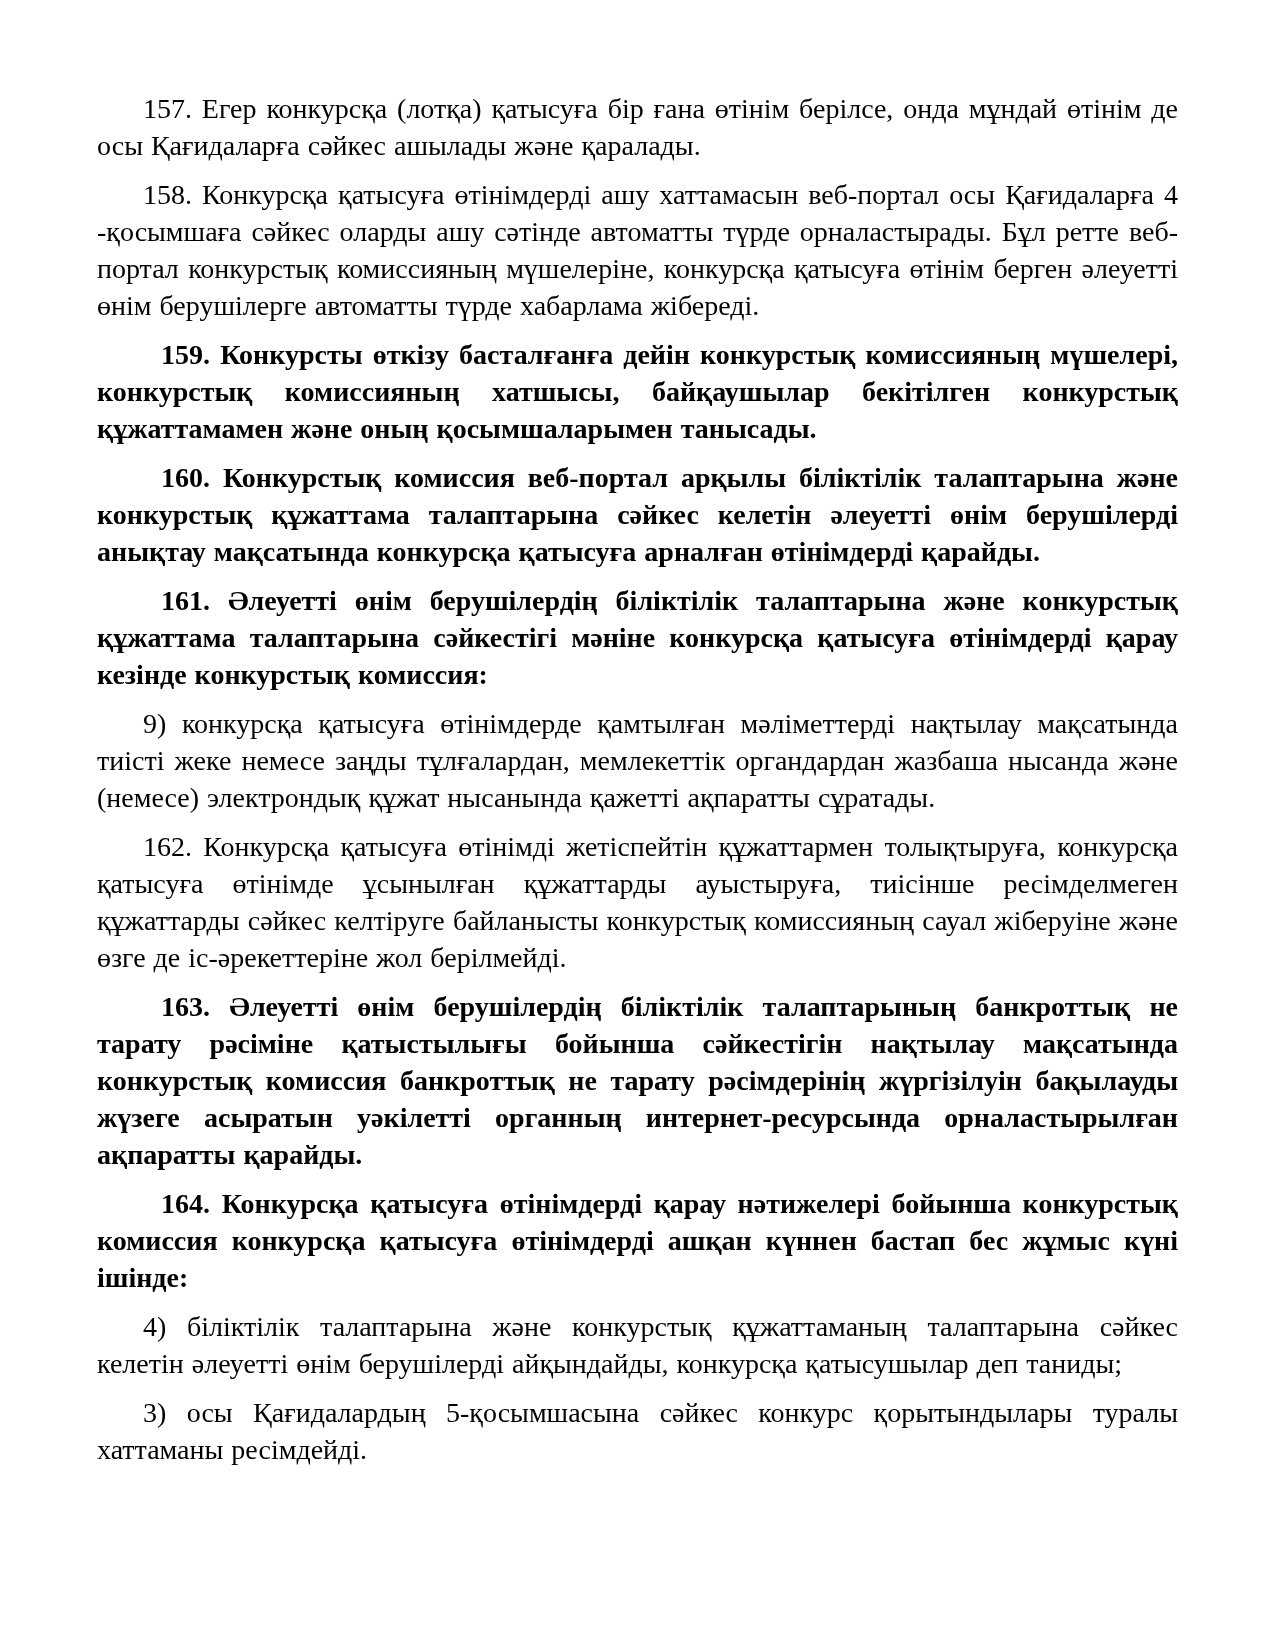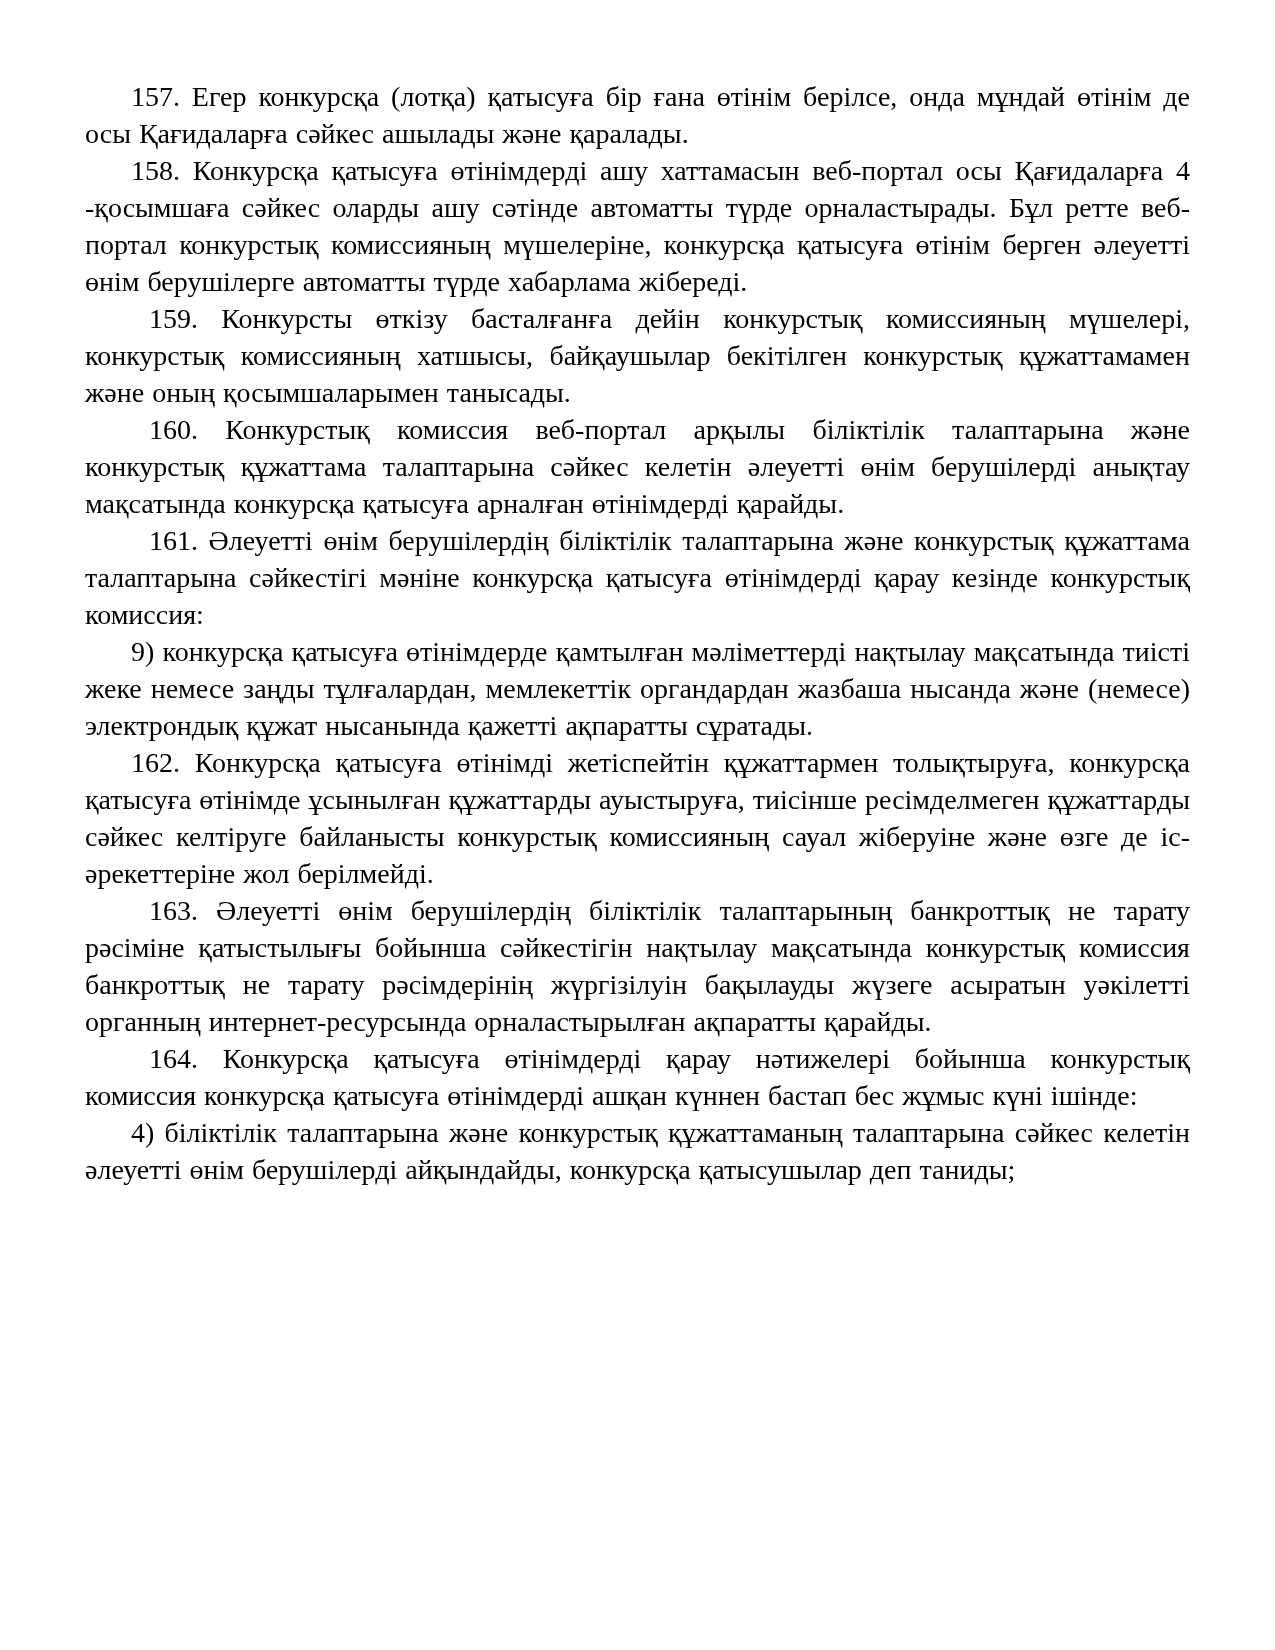--- a/index.html
+++ b/index.html
@@ -13,35 +13,36 @@
     background: #ffffff;
     box-sizing: border-box;
     padding: 78px 85px 0 85px;
     overflow: hidden;
     font-family: "Liberation Serif", "DejaVu Serif", serif;
     font-size: 28px;
     line-height: 37px;
     color: #000000;
   }
   .page p {
-    margin: 0;
+    margin: 12px;
     text-align: justify;
     text-indent: 46px;
     word-spacing: 1px;
   }
-  .page p.ind-lg { text-indent: 64px; }
+  .page p.ind-lg { text-indent: 64px; font-weight: bold; }
   .page p.ind-sm { text-indent: 30px; }
 </style>
 </head>
 <body>
 
 <div class="page">
   <p>157. Егер конкурсқа (лотқа) қатысуға бір ғана өтінім берілсе, онда мұндай өтінім де осы Қағидаларға сәйкес ашылады және қаралады.</p>
   <p>158. Конкурсқа қатысуға өтінімдерді ашу хаттамасын веб-портал осы Қағидаларға 4 -қосымшаға сәйкес оларды ашу сәтінде автоматты түрде орналастырады. Бұл ретте веб-портал конкурстық комиссияның мүшелеріне, конкурсқа қатысуға өтінім берген әлеуетті өнім берушілерге автоматты түрде хабарлама жібереді.</p>
   <p class="ind-lg">159. Конкурсты өткізу басталғанға дейін конкурстық комиссияның мүшелері, конкурстық комиссияның хатшысы, байқаушылар бекітілген конкурстық құжаттамамен және оның қосымшаларымен танысады.</p>
   <p class="ind-lg">160. Конкурстық комиссия веб-портал арқылы біліктілік талаптарына және конкурстық құжаттама талаптарына сәйкес келетін әлеуетті өнім берушілерді анықтау мақсатында конкурсқа қатысуға арналған өтінімдерді қарайды.</p>
   <p class="ind-lg">161. Әлеуетті өнім берушілердің біліктілік талаптарына және конкурстық құжаттама талаптарына сәйкестігі мәніне конкурсқа қатысуға өтінімдерді қарау кезінде конкурстық комиссия:</p>
   <p>9) конкурсқа қатысуға өтінімдерде қамтылған мәліметтерді нақтылау мақсатында тиісті жеке немесе заңды тұлғалардан, мемлекеттік органдардан жазбаша нысанда және (немесе) электрондық құжат нысанында қажетті ақпаратты сұратады.</p>
   <p>162. Конкурсқа қатысуға өтінімді жетіспейтін құжаттармен толықтыруға, конкурсқа қатысуға өтінімде ұсынылған құжаттарды ауыстыруға, тиісінше ресімделмеген құжаттарды сәйкес келтіруге байланысты конкурстық комиссияның сауал жіберуіне және өзге де іс-әрекеттеріне жол берілмейді.</p>
   <p class="ind-lg">163. Әлеуетті өнім берушілердің біліктілік талаптарының банкроттық не тарату рәсіміне қатыстылығы бойынша сәйкестігін нақтылау мақсатында конкурстық комиссия банкроттық не тарату рәсімдерінің жүргізілуін бақылауды жүзеге асыратын уәкілетті органның интернет-ресурсында орналастырылған ақпаратты қарайды.</p>
   <p class="ind-lg">164. Конкурсқа қатысуға өтінімдерді қарау нәтижелері бойынша конкурстық комиссия конкурсқа қатысуға өтінімдерді ашқан күннен бастап бес жұмыс күні ішінде:</p>
   <p>4) біліктілік талаптарына және конкурстық құжаттаманың талаптарына сәйкес келетін әлеуетті өнім берушілерді айқындайды, конкурсқа қатысушылар деп таниды;</p>
+  <p>3) осы Қағидалардың 5-қосымшасына сәйкес конкурс қорытындылары туралы хаттаманы ресімдейді.</p>
 </div>
 
 </body></html>

